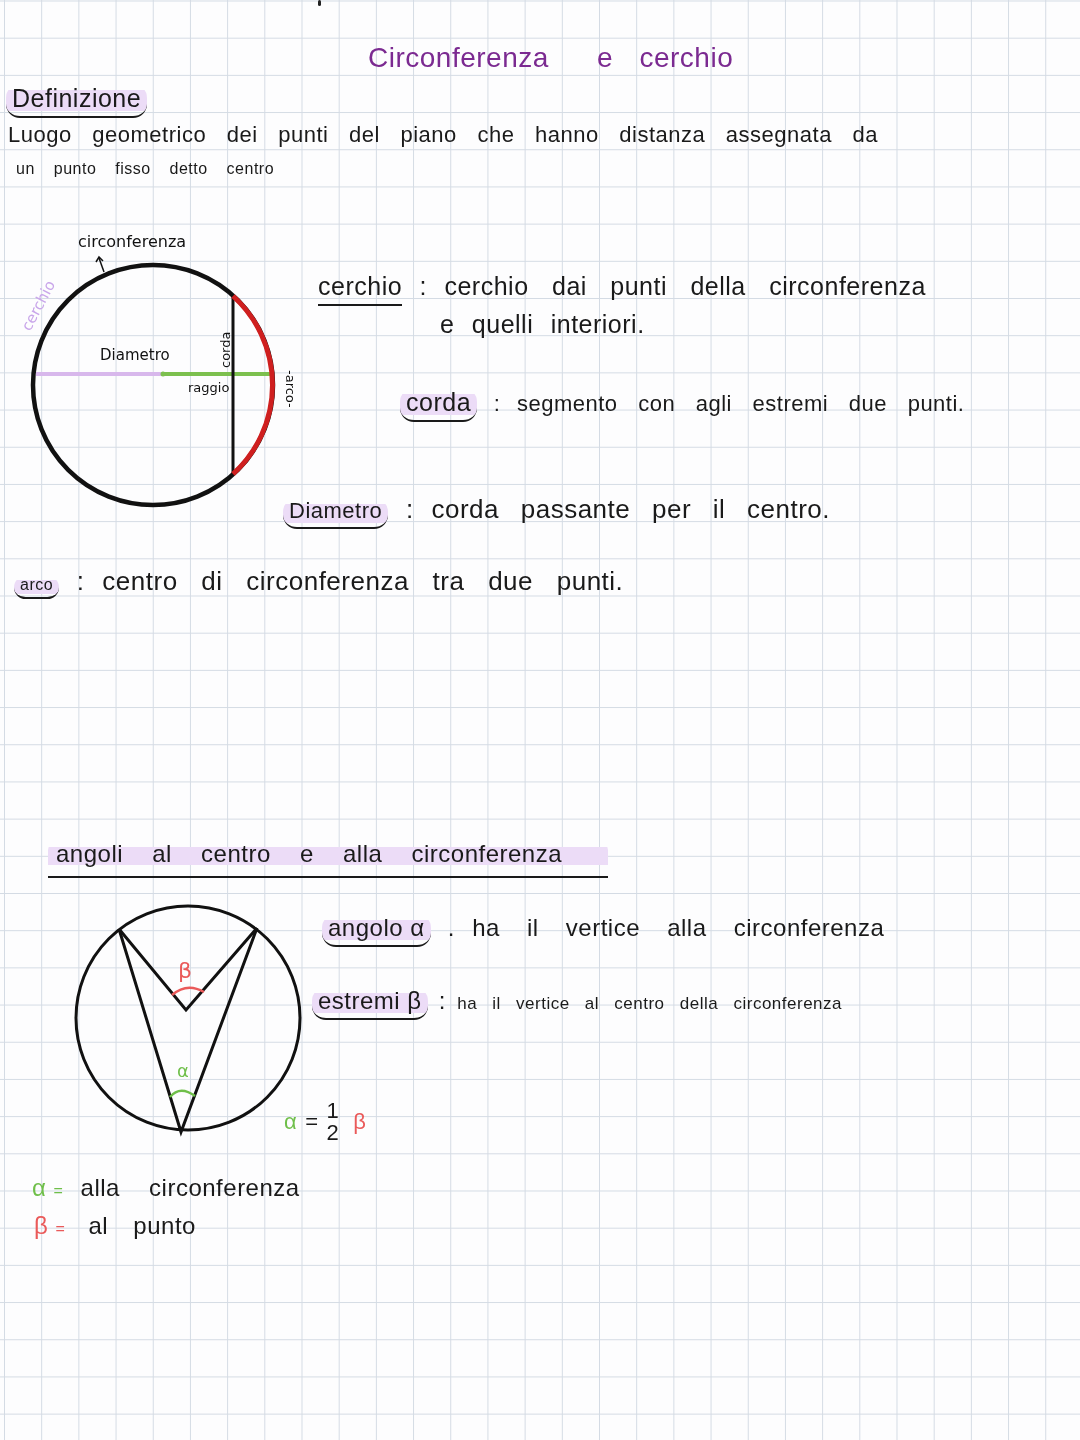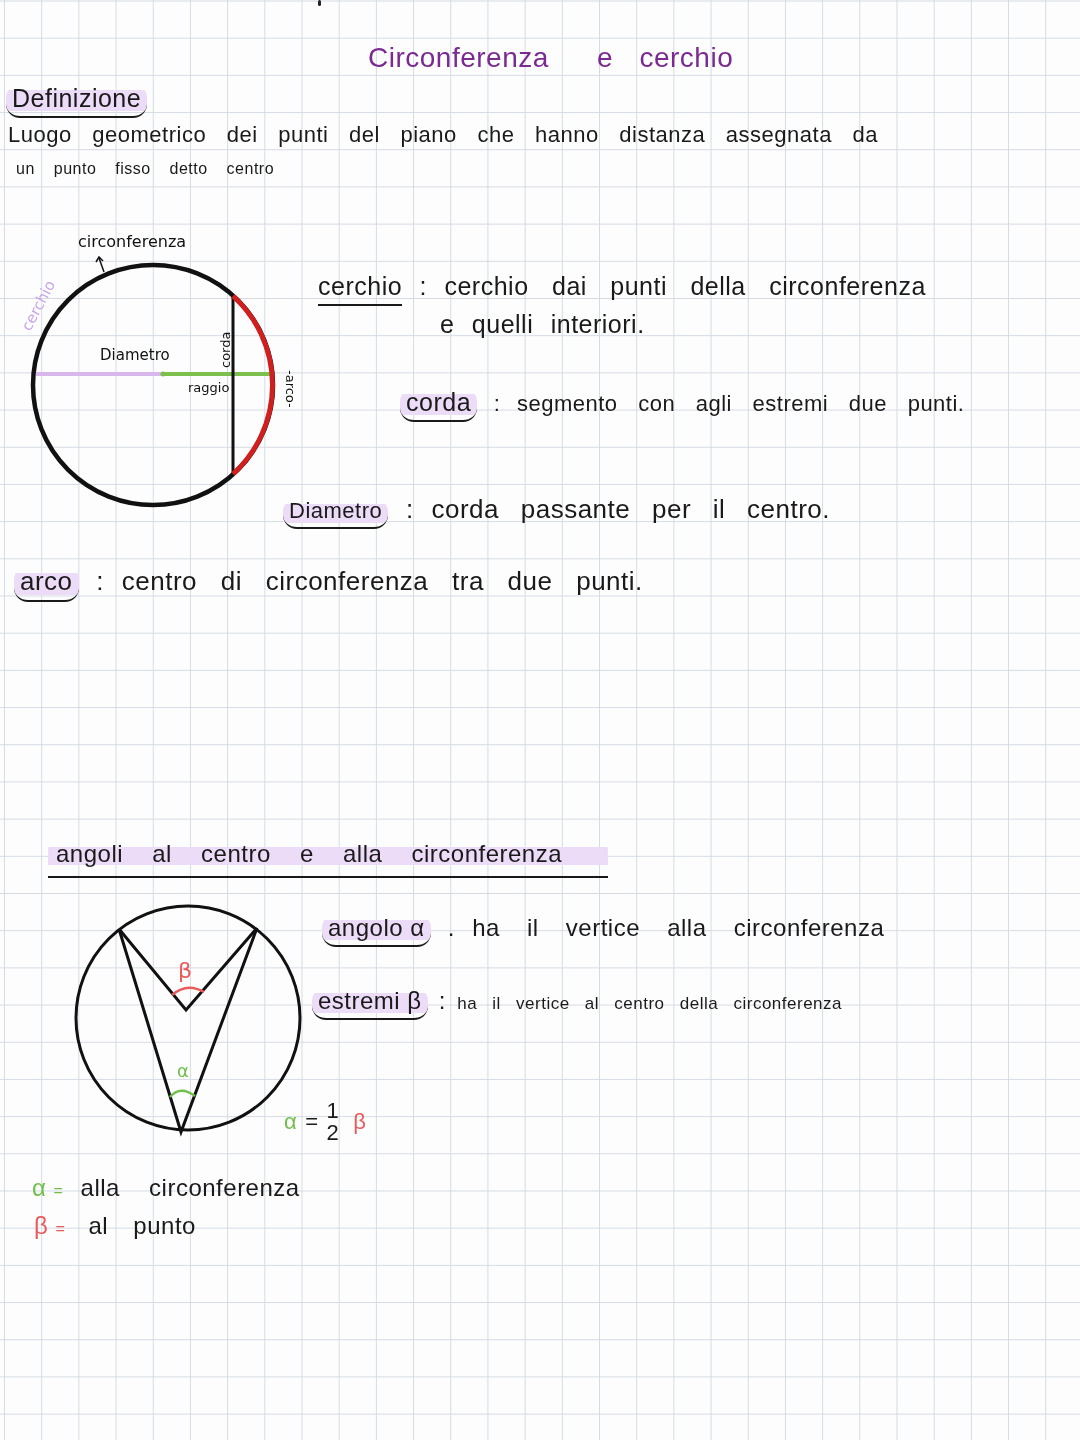--- a/index.html
+++ b/index.html
@@ -84,21 +84,21 @@
   <span style="word-spacing:14px;">segmento con agli estremi due punti.</span>
 </div>
 
 <div class="abs hw" style="left:258px;top:494px;font-size:26px;margin-left:25px;">
   <span class="heading-hl ul" style="font-size:22px;">Diametro</span>
   <span class="sep">:</span>
   <span style="word-spacing:14px;">corda passante per il centro.</span>
 </div>
 
 <div class="abs hw" style="left:14px;top:566px;font-size:26px;">
-  <span class="heading-hl ul" style="font-size:26px;">arco</span>
+  <span class="heading-hl ul" style="font-size:16px;">arco</span>
   <span class="sep">:</span>
   <span style="word-spacing:16px;">centro di circonferenza tra due punti.</span>
 </div>
 
 <div class="abs hw" style="left:48px;top:840px;font-size:24px;">
   <span style="display:inline-block;padding:0 6px 8px 8px;word-spacing:22px;border-bottom:2.5px solid #1a1a1a;background:linear-gradient(to bottom, transparent 20%, #ecdcf7 20%, #ecdcf7 70%, transparent 70%);border-radius:10px 10px 0 0;width:546px;">angoli al centro e alla circonferenza</span>
 </div>
 
 <svg class="abs" style="left:60px;top:900px;" width="350" height="260" viewBox="0 0 350 260">
   <circle cx="128" cy="118" r="112" fill="none" stroke="#111" stroke-width="3"></circle>

